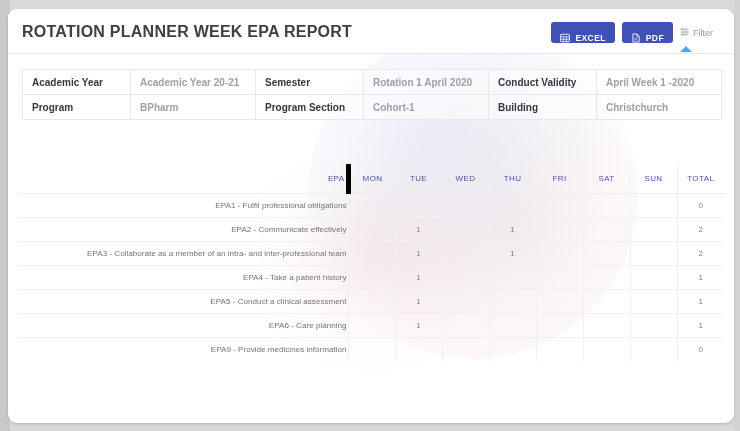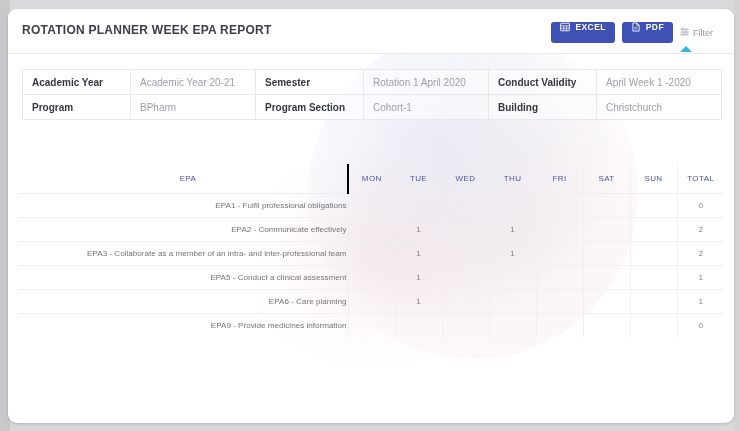--- a/index.html
+++ b/index.html
@@ -61,38 +61,38 @@
   .header {
     position: absolute;
     left: 0; top: 0;
     width: 726px; height: 45px;
     background: #ffffff;
     border-bottom: 1px solid #e9e9ed;
   }
   .header-title {
     position: absolute;
     left: 14px; top: 14px;
-    font-size: 12px;
+    font-size: 16px;
     font-weight: bold;
     letter-spacing: 0.25px;
     color: #3c4148;
     white-space: nowrap;
   }
   .hdr-actions {
     position: absolute;
     right: 8px; top: 0;
     height: 45px;
     display: flex;
     align-items: flex-start;
     gap: 7px;
     padding-top: 13px;
   }
   .btn {
     display: inline-flex;
-    align-items: flex-start;
+    align-items: flex-end;
     gap: 5px;
     height: 21px;
     padding: 0 9px;
     border: none;
     border-radius: 3px;
     background: #3f51b5;
     color: #ffffff;
     font-size: 8.5px;
     font-weight: bold;
     letter-spacing: 0.4px;
@@ -142,21 +142,21 @@
     white-space: nowrap;
     overflow: hidden;
   }
   .info-table td.k {
     color: #33383f;
     font-weight: bold;
     width: 108px;
   }
   .info-table td.v {
     color: #9ea0a8;
-    font-weight: normal;
+    font-weight: bold;
     width: 125px;
   }
 
   
   .epa-table {
     position: absolute;
     left: 10px; top: 155px;
     width: 706px;
     border-collapse: collapse;
     table-layout: fixed;
@@ -166,24 +166,24 @@
     font-size: 8px;
     font-weight: normal;
     color: #4a52a8;
     letter-spacing: 0.4px;
     border-bottom: 1px solid #ececf1;
     border-right: 1px solid #f0f0f4;
     background: transparent;
     vertical-align: middle;
   }
   .epa-table th.epa-col {
-    text-align: center;
+    text-align: right;
     padding-left: 12px;
     width: 330px;
-    border-right: 2px solid #000000;
+    border-right: 5px solid #000000;
   }
   .epa-table th.last { border-right: none; }
   .epa-table td {
     height: 24px;
     font-size: 8.1px;
     color: #7f828a;
     border-bottom: 1px solid #f0f0f4;
     border-right: 1px solid #f0f0f4;
     text-align: center;
     vertical-align: middle;
@@ -335,20 +335,31 @@
             <td></td>
             <td>1</td>
             <td></td>
             <td>1</td>
             <td></td>
             <td></td>
             <td></td>
             <td class="last">2</td>
           </tr>
           <tr>
+            <td class="epa-name">EPA4 - Take a patient history</td>
+            <td></td>
+            <td>1</td>
+            <td></td>
+            <td></td>
+            <td></td>
+            <td></td>
+            <td></td>
+            <td class="last">1</td>
+          </tr>
+          <tr>
             <td class="epa-name">EPA5 - Conduct a clinical assessment</td>
             <td></td>
             <td>1</td>
             <td></td>
             <td></td>
             <td></td>
             <td></td>
             <td></td>
             <td class="last">1</td>
           </tr>

